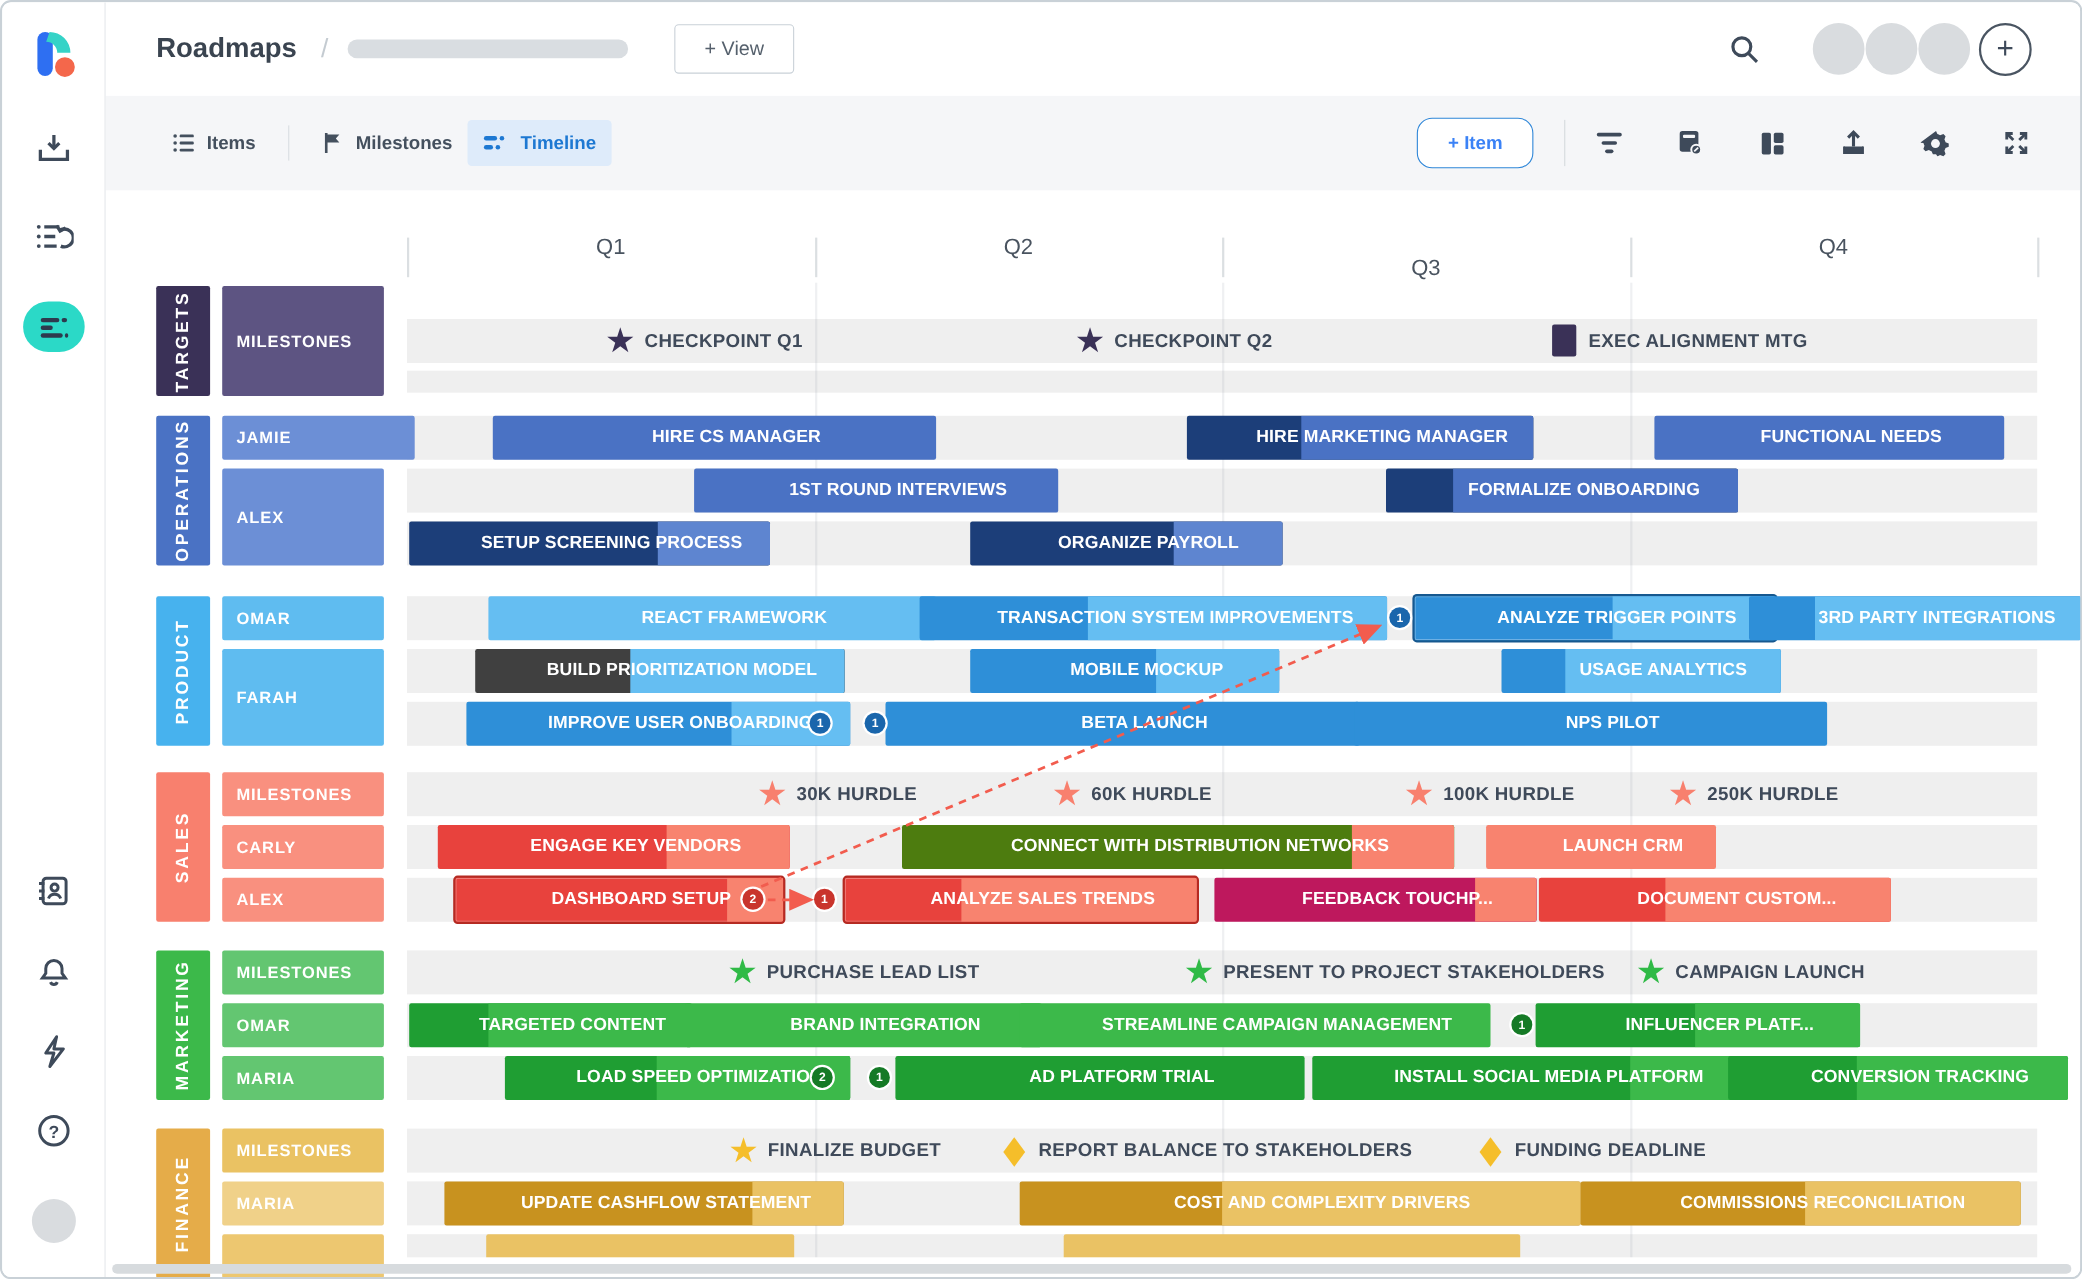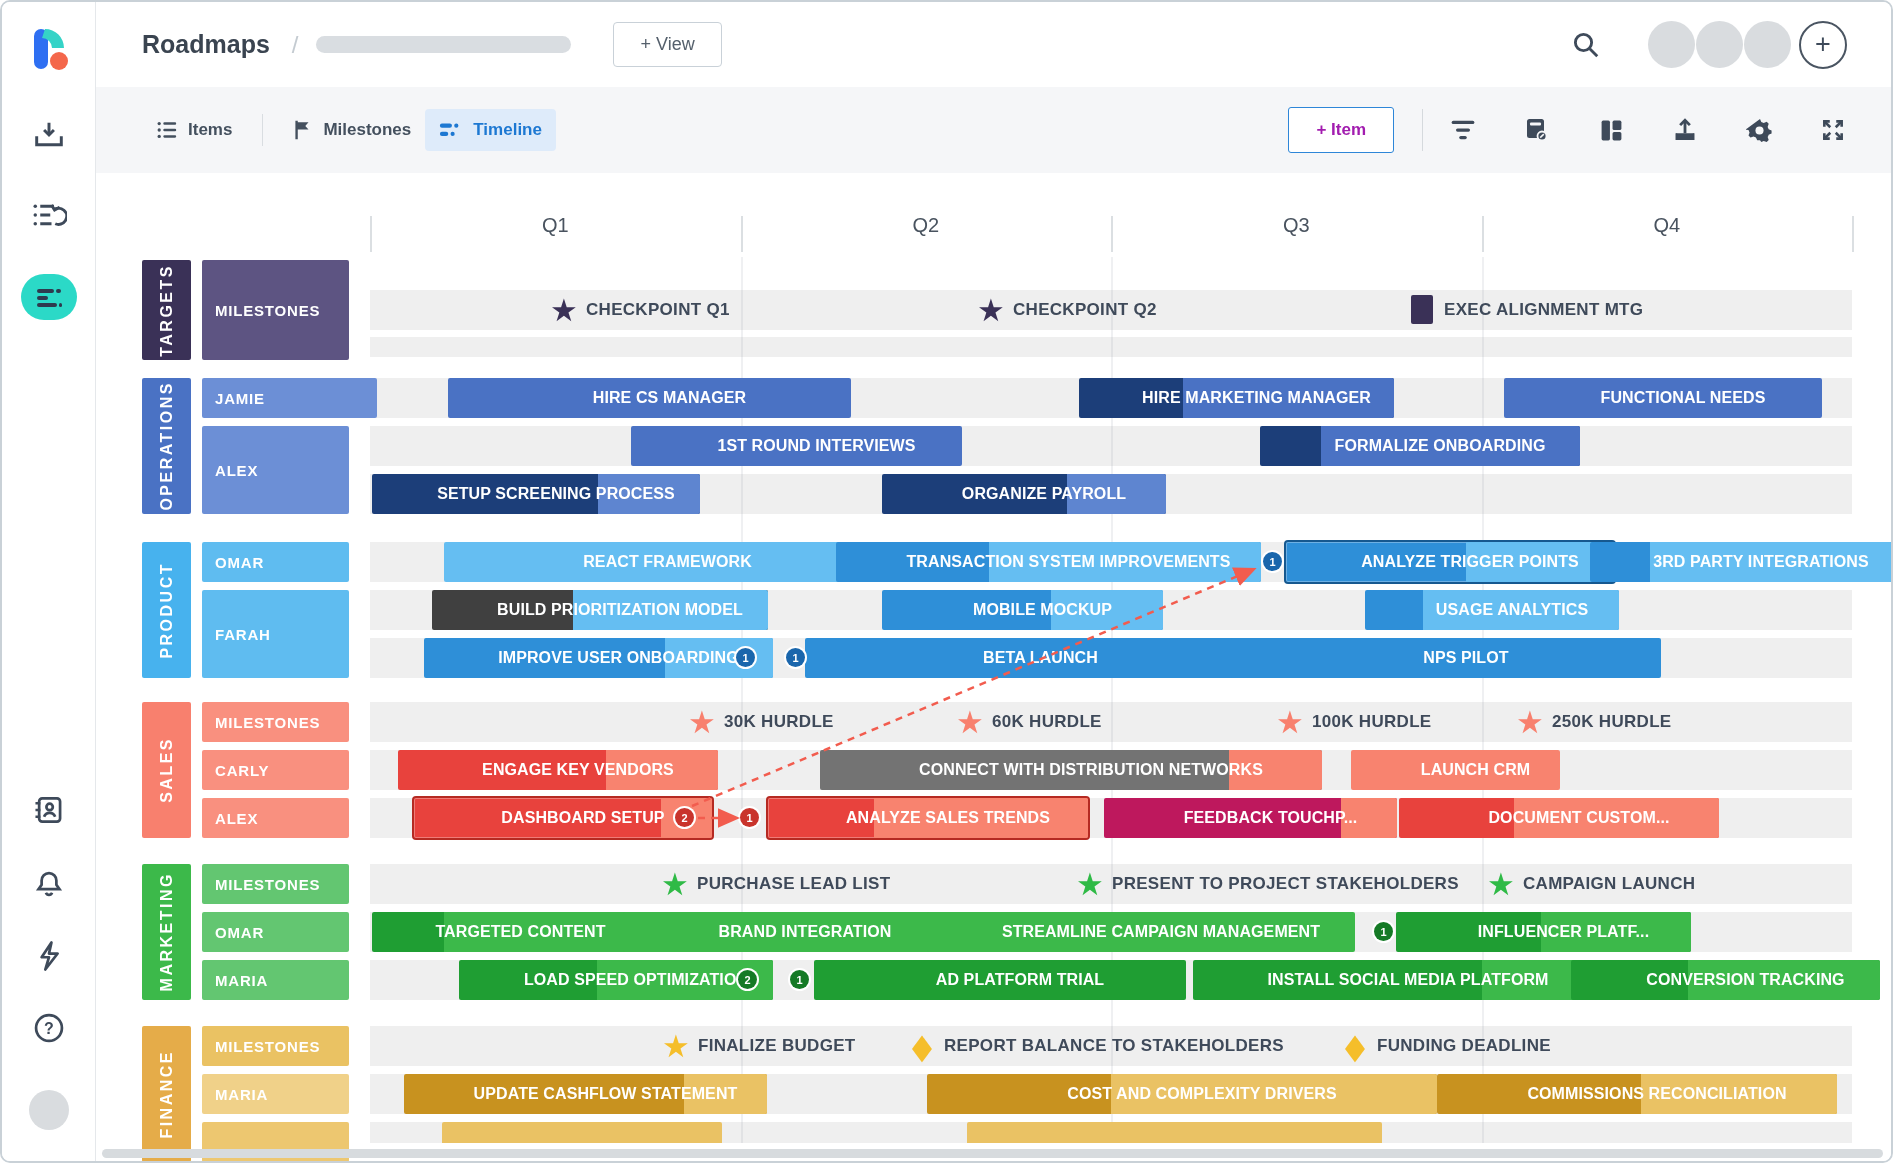--- a/index.html
+++ b/index.html
@@ -21,21 +21,21 @@
   .h-search{margin-right:46px;cursor:pointer;display:flex;}
   .avatar{width:47px;height:47px;border-radius:50%;background:#D9DCDF;margin-left:1px;}
   .plus-circle{width:44px;height:44px;border-radius:50%;border:2px solid #4A5562;background:#fff;color:#3E4A5A;
                display:flex;align-items:center;justify-content:center;font-size:27px;font-weight:400;margin-left:8px;cursor:pointer;}
   
   .toolbar{position:absolute;left:93px;top:85px;right:0;height:86px;background:#F5F6F8;display:flex;align-items:center;
            padding:0 44px 0 47px;box-sizing:border-box;z-index:14;}
   .tab{display:flex;align-items:center;gap:10px;color:#44505E;font-size:17px;font-weight:600;padding:11px 14px;border-radius:4px;cursor:pointer;}
   .tab.active{background:#DEEBFA;color:#1D78D2;}
   .tabdiv{width:1px;height:32px;background:#D9DDE1;margin:0 16px;}
-  .btn-item{margin-left:auto;border:1.5px solid #2E86D8;border-radius:3px;background:#fff;color:#a21caf;
+  .btn-item{margin-left:auto;border:1.5px solid #2E86D8;border-radius:14px;background:#fff;color:#3b82f6;
             font-size:17px;font-weight:600;padding:12px 27px;cursor:pointer;font-family:inherit;}
   .tooldiv{width:1px;height:42px;background:#D5D9DD;margin:0 26px 0 28px;}
   .ticon{width:28px;height:28px;display:flex;align-items:center;justify-content:center;cursor:pointer;margin-left:46px;}
   .ticon:first-of-type{margin-left:0;}
   
   #tl{position:absolute;left:0;top:0;width:1893px;height:1163px;z-index:5;}
   .qlabel{position:absolute;top:212px;transform:translateX(-50%);font-size:20px;color:#49535F;font-weight:500;z-index:2;}
   .qtick{position:absolute;top:214px;height:36px;width:2px;background:#DBDFE2;z-index:1;}
   .grid{position:absolute;top:255px;height:890px;width:2px;background:rgba(145,155,165,.15);z-index:3;}
   .band{position:absolute;background:#EFEFEF;z-index:1;}
@@ -62,21 +62,21 @@
 </head>
 <body>
 
 <div class="app">
 
   <div id="tl">
       <div class="qlabel" style="left: 553.25px;">Q1</div>
       <div class="qtick" style="left: 368px;"></div>
       <div class="qlabel" style="left: 923.75px;">Q2</div>
       <div class="qtick" style="left: 738.5px;"></div>
-      <div class="qlabel" style="left: 1294.25px;">Q3</div>
+      <div class="qlabel" style="left: 1294.25px; margin-top: 19px;">Q3</div>
       <div class="qtick" style="left: 1109px;"></div>
       <div class="qlabel" style="left: 1664.75px;">Q4</div>
       <div class="qtick" style="left: 1479.5px;"></div>
       <div class="qtick" style="left: 1850px;"></div>
       <div class="grid" style="left: 738.5px;"></div>
       <div class="grid" style="left: 1109px;"></div>
       <div class="grid" style="left: 1479.5px;"></div>
       <div class="grp" style="left: 140px; top: 258px; width: 49px; height: 100px; background: rgb(58, 49, 87);">
         <span>TARGETS</span>
       </div>
@@ -199,21 +199,21 @@
       <div class="mlabel" style="left: 990px; top: 700px; text-align: right;">60K HURDLE</div>
       <div class="micon" style="left: 1270px; top: 700px; color: rgb(248, 128, 110);">★</div>
       <div class="mlabel" style="left: 1310px; top: 700px;">100K HURDLE</div>
       <div class="micon" style="left: 1510px; top: 700px; color: rgb(248, 128, 110);">★</div>
       <div class="mlabel" style="left: 1550px; top: 700px;">250K HURDLE</div>
       <div class="band" style="left: 368px; top: 748px; width: 1482px; height: 40px;"></div>
       <div class="bar" style="left: 396px; top: 748px; width: 280px; background: rgb(232, 66, 61);">
         <div class="seg" style="width: 35%; background: rgb(248, 131, 111);"></div>
         <span class="blbl">ENGAGE KEY VENDORS</span>
       </div>
-      <div class="bar" style="left: 818px; top: 748px; width: 462px; background: #737373;">
+      <div class="bar" style="left: 818px; top: 748px; width: 462px; background: #4d7c0f;">
         <div class="seg" style="width: 18.5%; background: rgb(248, 131, 111);"></div>
         <span class="blbl">CONNECT WITH DISTRIBUTION NETWORKS</span>
       </div>
       <div class="bar" style="left: 1349px; top: 748px; width: 169px; background: rgb(248, 131, 111);">
         <span class="blbl">LAUNCH CRM</span>
       </div>
       <div class="band" style="left: 368px; top: 796px; width: 1482px; height: 40px;"></div>
       <div class="bar" style="left: 412px; top: 796px; width: 258px; background: rgb(232, 66, 61); box-shadow: rgb(181, 42, 34) 0px 0px 0px 2px, rgba(255, 255, 255, 0.3) 0px 0px 0px 1px inset;">
         <div class="seg" style="width: 17%; background: rgb(248, 131, 111);"></div>
         <span class="blbl">DASHBOARD SETUP</span>

